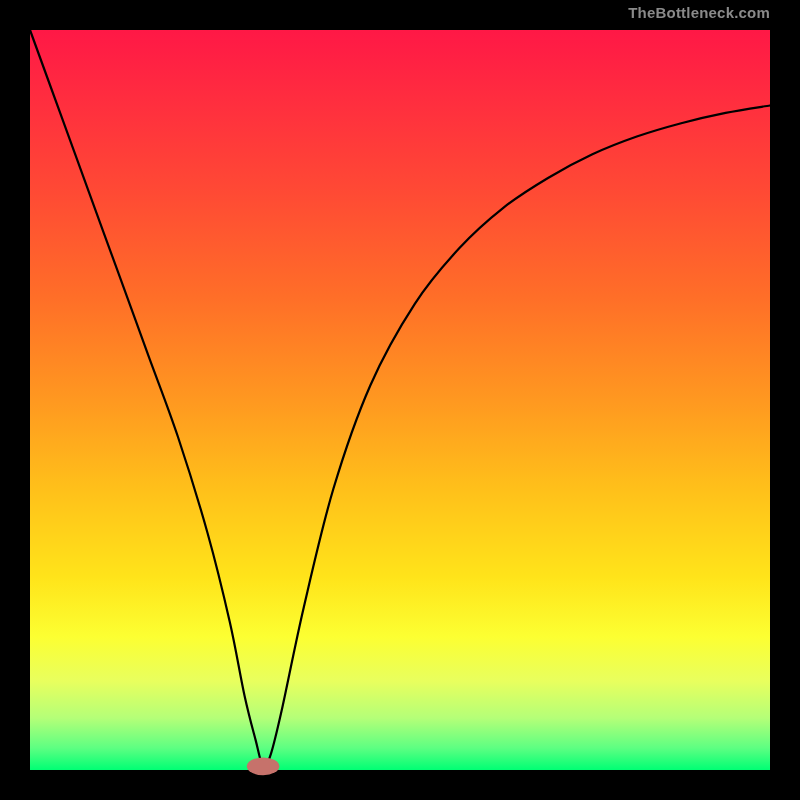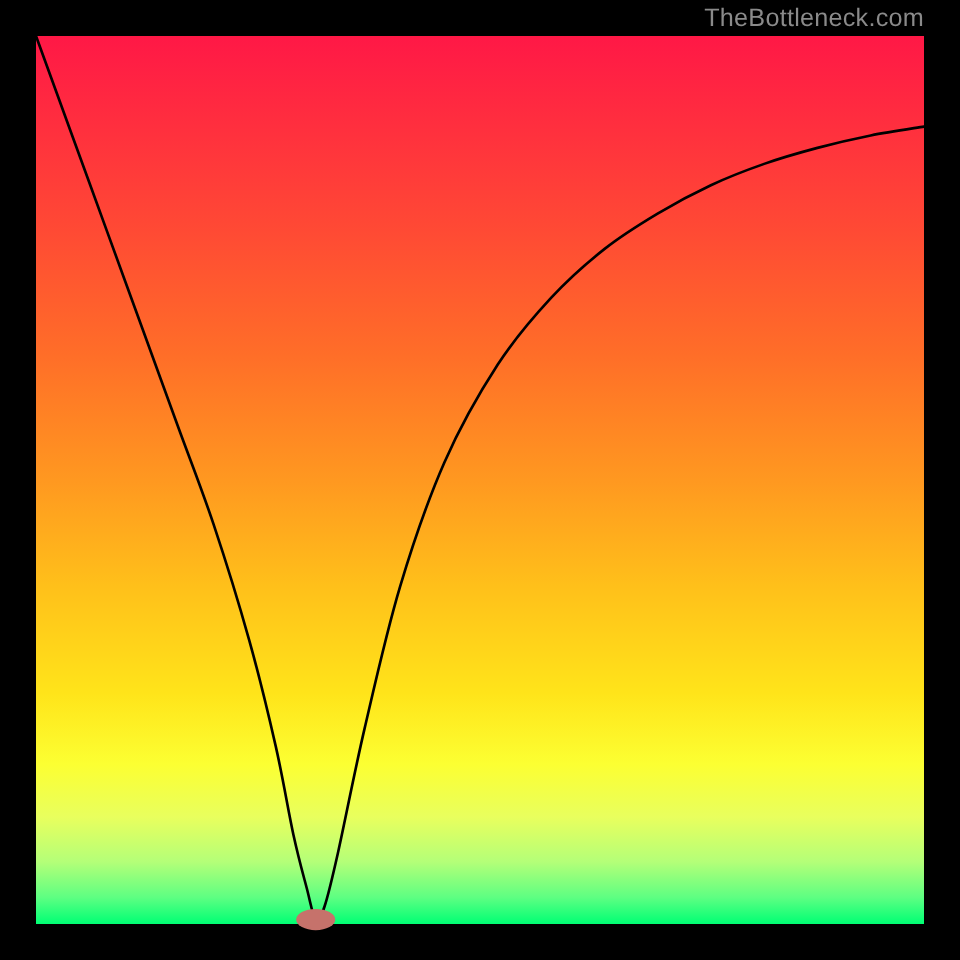--- a/index.html
+++ b/index.html
@@ -35,22 +35,22 @@
       #e8ff5e 88%,
       #b4ff78 93%,
       #5eff82 97%,
       #00ff74 100%);
   }
   .watermark {
     position: absolute;
     top: 4px;
     right: 30px;
     color: #8a8a8a;
-    font-size: 21px;
-    font-weight: 400;
+    font-size: 15px;
+    font-weight: 700;
     letter-spacing: 0.2px;
     user-select: none;
   }
   svg.curve-layer {
     position: absolute;
     left: 0;
     top: 0;
     width: 740px;
     height: 740px;
     overflow: visible;

